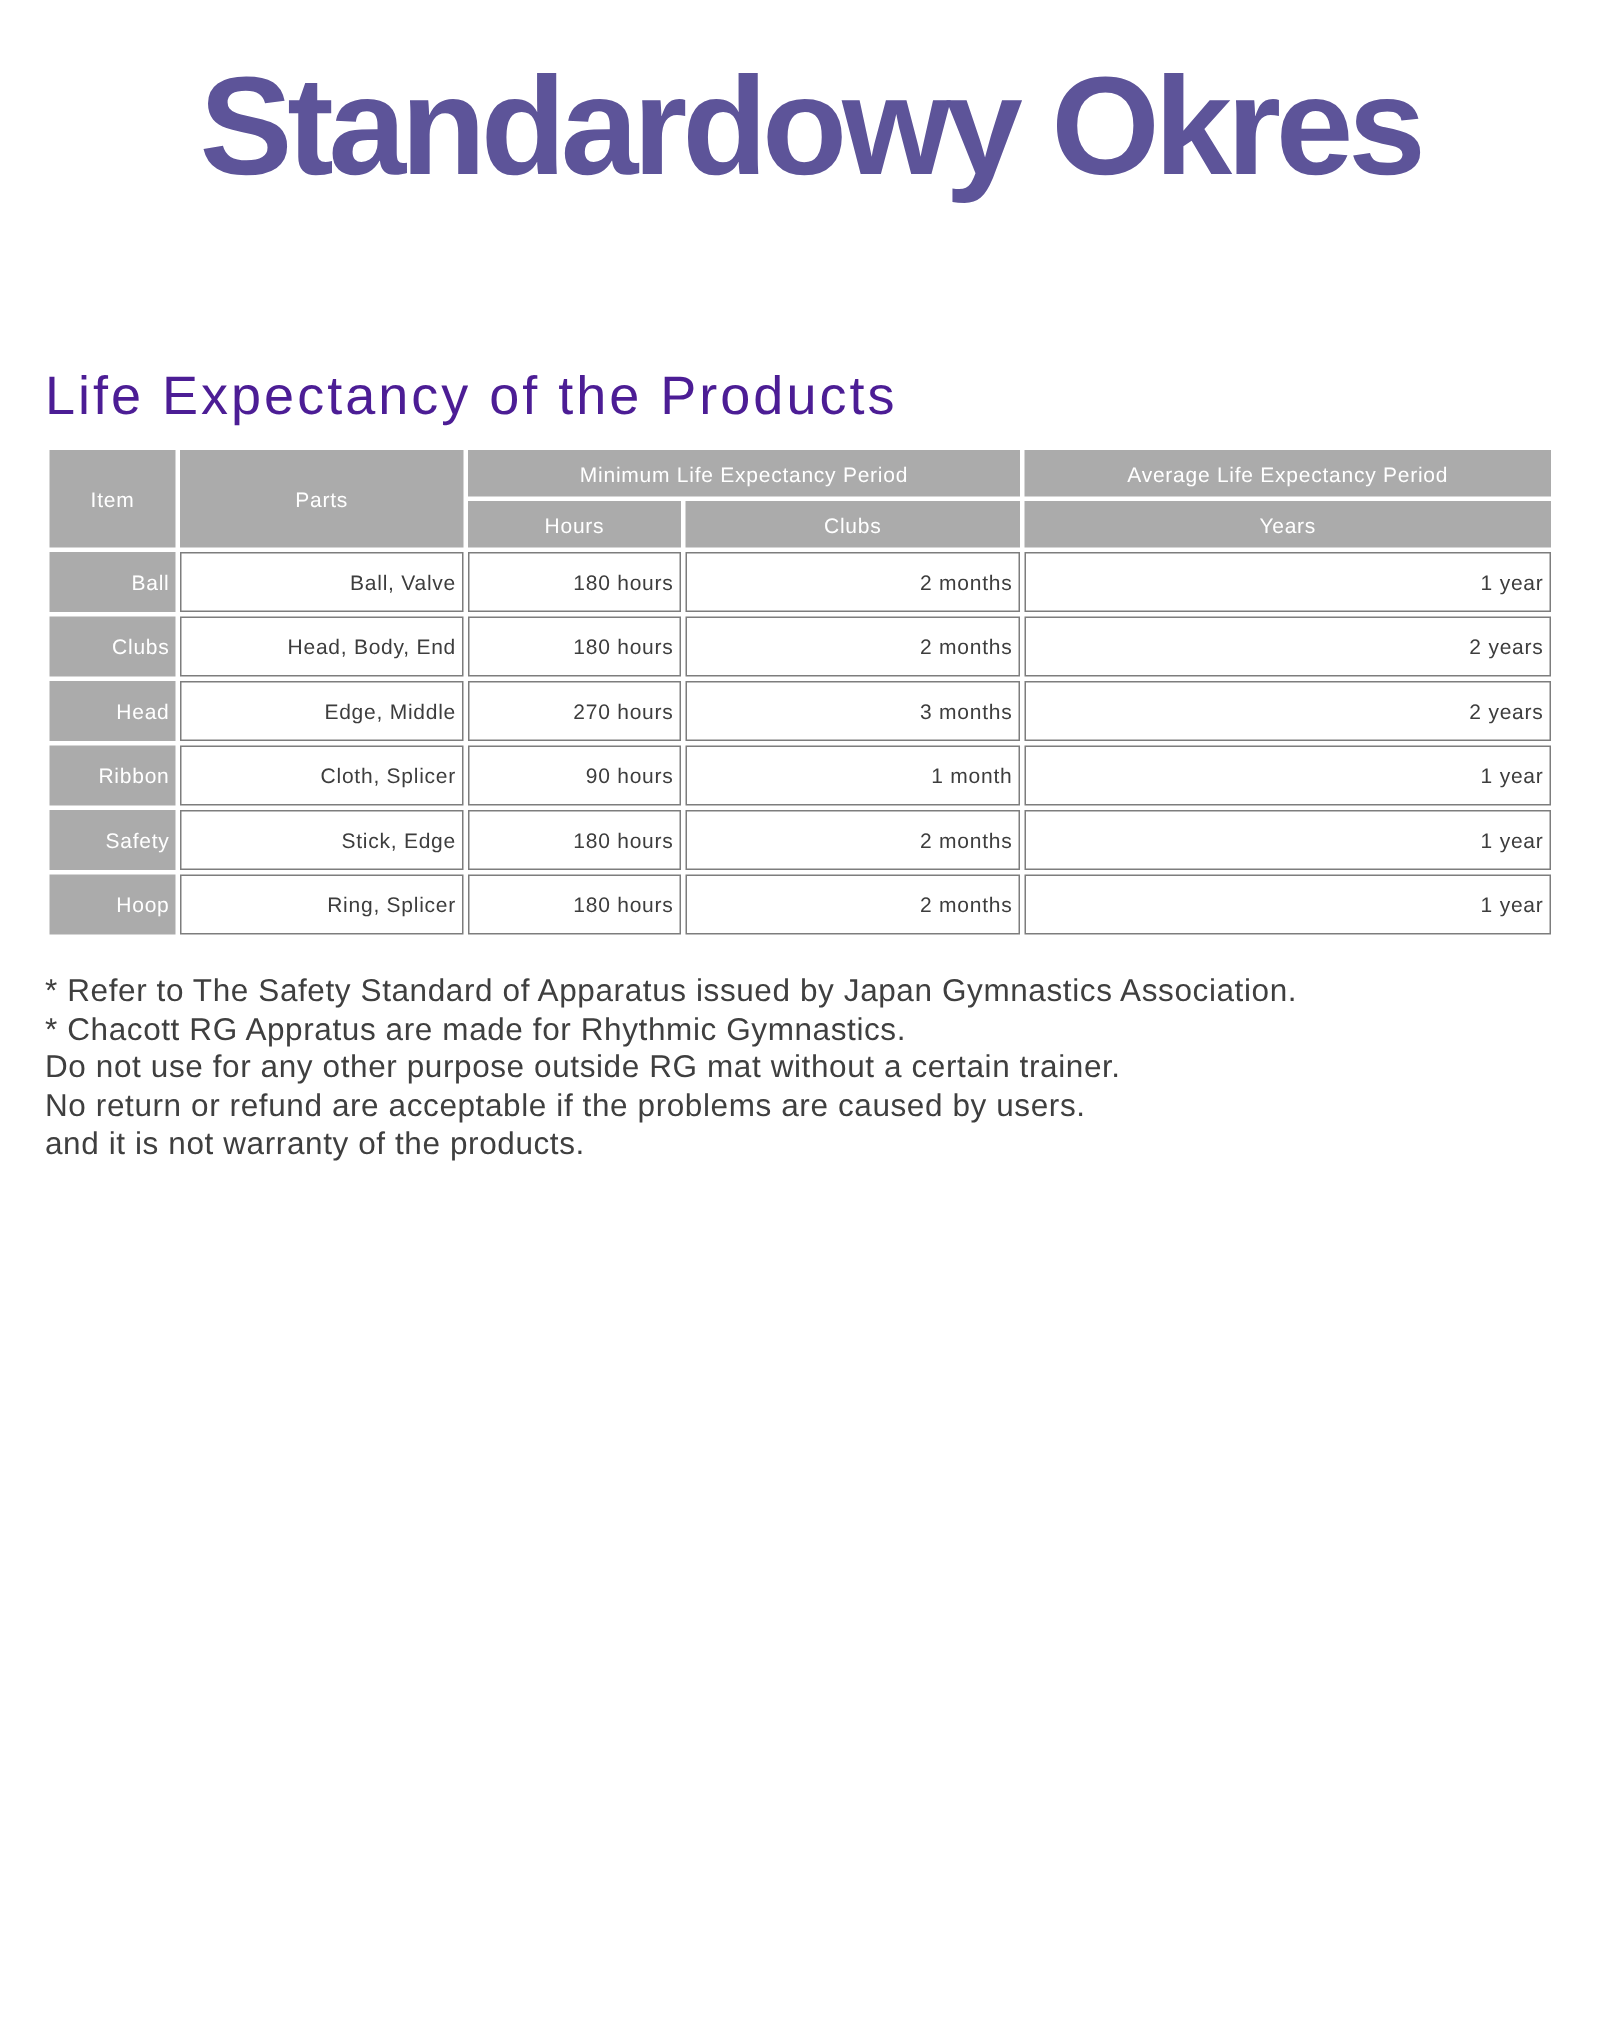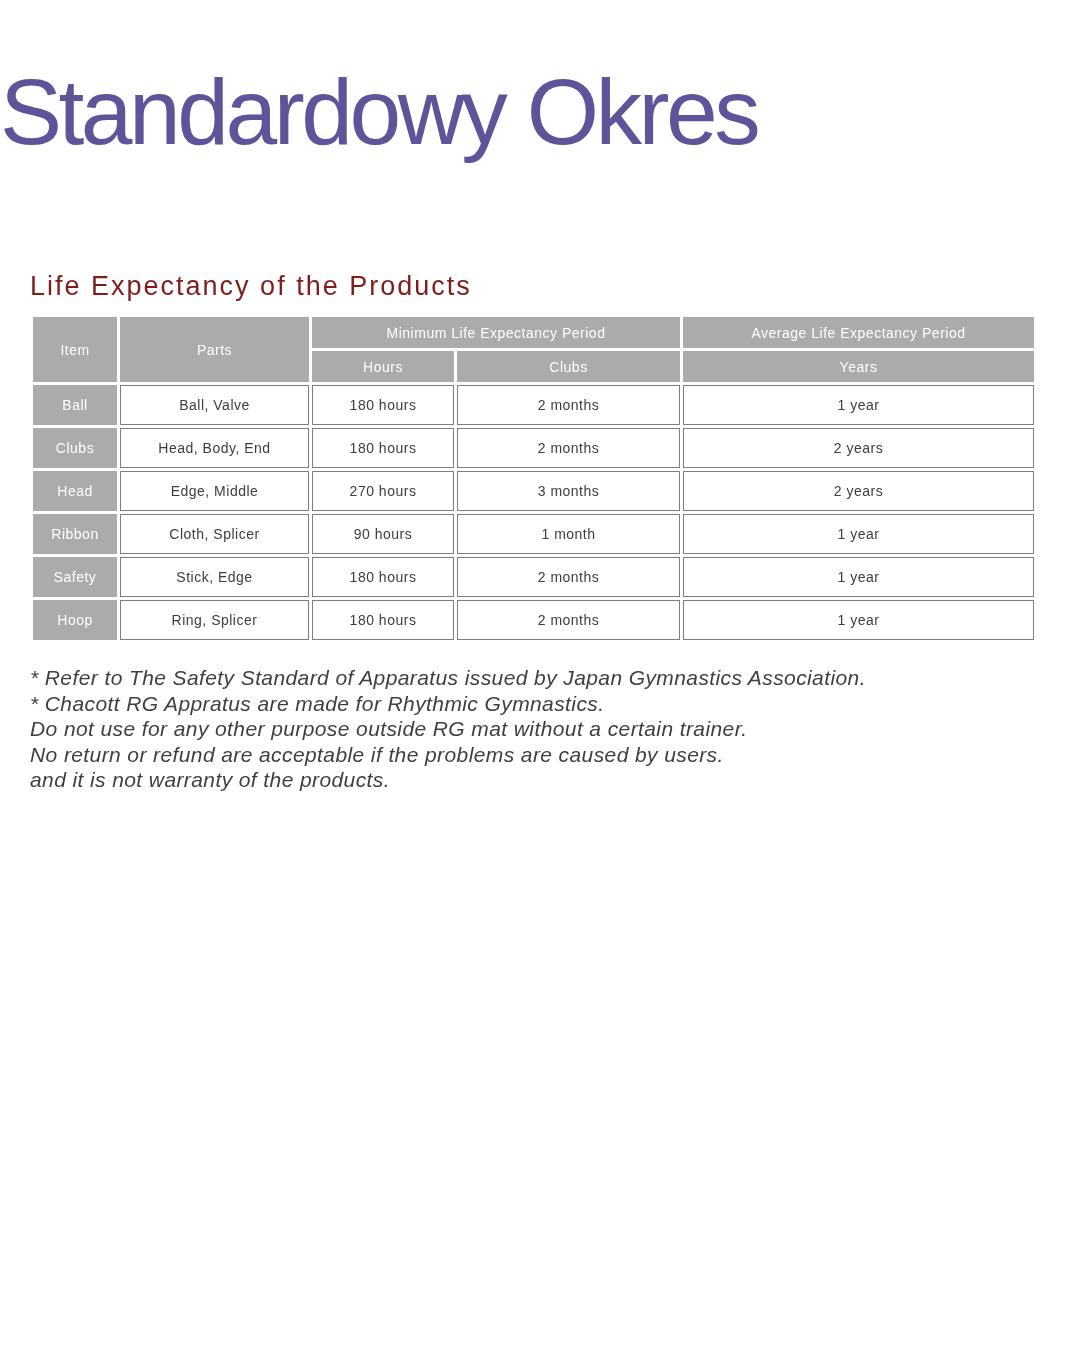--- a/index.html
+++ b/index.html
@@ -11,34 +11,34 @@
     color: #3d3d3d;
     overflow: hidden;
   }
   .page {
     position: relative;
     width: 1080px;
     height: 1350px;
     background: #ffffff;
   }
   .main-title {
-    padding-top: 68px;
-    text-align: left;
+    padding-top: 40px;
+    text-align: center;
     color: #5d5499;
-    font-weight: normal;
+    font-weight: bold;
     font-size: 93px;
     line-height: 0.96;
     letter-spacing: -3.5px;
     white-space: nowrap;
   }
   .section-heading {
     margin: 114px 0 12px 30px;
-    font-size: 27px;
+    font-size: 36px;
     font-weight: normal;
-    color: #7f1d1d;
+    color: #4c1d95;
     letter-spacing: 2px;
   }
   table.life-table {
     margin-left: 30px;
     width: 1007px;
     border-collapse: separate;
     border-spacing: 3px;
     table-layout: fixed;
     font-size: 14px;
     letter-spacing: 0.5px;
@@ -55,38 +55,37 @@
     text-align: center;
     vertical-align: middle;
     height: 31px;
     padding: 0 4px;
     overflow: hidden;
   }
   table.life-table td {
     background: #ffffff;
     border: 1px solid #7d7d7d;
     color: #3d3d3d;
-    text-align: center;
+    text-align: right;
     vertical-align: middle;
     height: 40px;
     padding: 0 4px;
     overflow: hidden;
   }
   table.life-table td.item-cell {
     background: #ababab;
     border: none;
     color: #ffffff;
   }
   .notes {
     margin: 22px 0 0 30px;
     font-size: 21px;
     line-height: 25.5px;
     color: #3f3f3f;
     letter-spacing: 0.4px;
-    font-style: italic;
   }
 </style>
 </head>
 <body>
 
 <div class="page">
 
   <h1 class="main-title">
     <span>Standardowy Okres</span><br>
   </h1>

